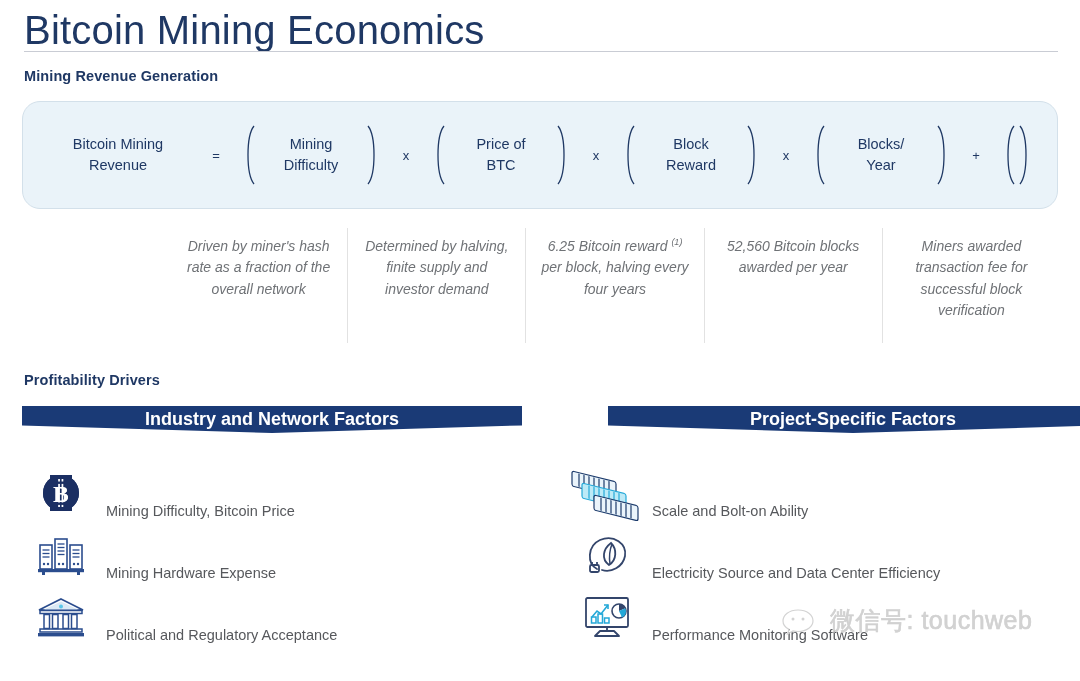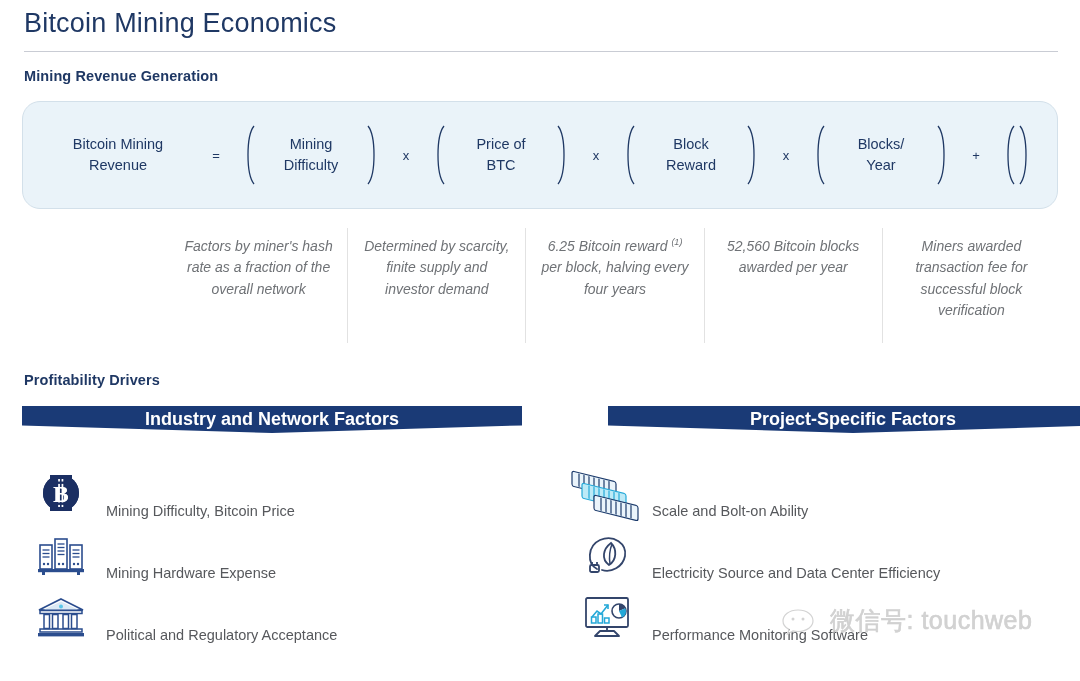--- a/index.html
+++ b/index.html
@@ -9,21 +9,21 @@
     font-family:"Liberation Sans", sans-serif;
     color:#333;
     overflow:hidden;
     position:relative;
   }
   .page{position:relative;width:1080px;height:681px;}
 
   
   .title{
     position:absolute;left:24px;top:8px;
-    font-size:27px;color:#1f3864;font-weight:400;
+    font-size:40px;color:#1f3864;font-weight:400;
     letter-spacing:.2px;
   }
   .title-rule{
     position:absolute;left:24px;top:51px;width:1034px;height:1px;
     background:#c9ccd4;
   }
 
   
   .section-head{
     position:absolute;font-size:14.5px;font-weight:bold;color:#1f3864;
@@ -191,24 +191,24 @@
         <svg class="br r" viewBox="0 0 15 62">
             <path d="M2 2 C10 12, 10 50, 2 60" fill="none" stroke="#1f3864" stroke-width="1.3"></path>
           </svg>
       </div>
 
     </div>
   </div>
 
   <div class="desc-row">
     <div class="desc-col">
-      <div class="desc-txt">Factors by miner's hash rate as a fraction of the overall network</div>
+      <div class="desc-txt">Driven by miner's hash rate as a fraction of the overall network</div>
     </div>
     <div class="desc-col">
-      <div class="desc-txt">Determined by scarcity, finite supply and investor demand</div>
+      <div class="desc-txt">Determined by halving, finite supply and investor demand</div>
     </div>
     <div class="desc-col">
       <div class="desc-txt"><span>6.25 Bitcoin reward </span><sup>(1)</sup><span> per block, halving every four years</span></div>
     </div>
     <div class="desc-col">
       <div class="desc-txt">52,560 Bitcoin blocks awarded per year</div>
     </div>
     <div class="desc-col">
       <div class="desc-txt">Miners awarded transaction fee for successful block verification</div>
     </div>

